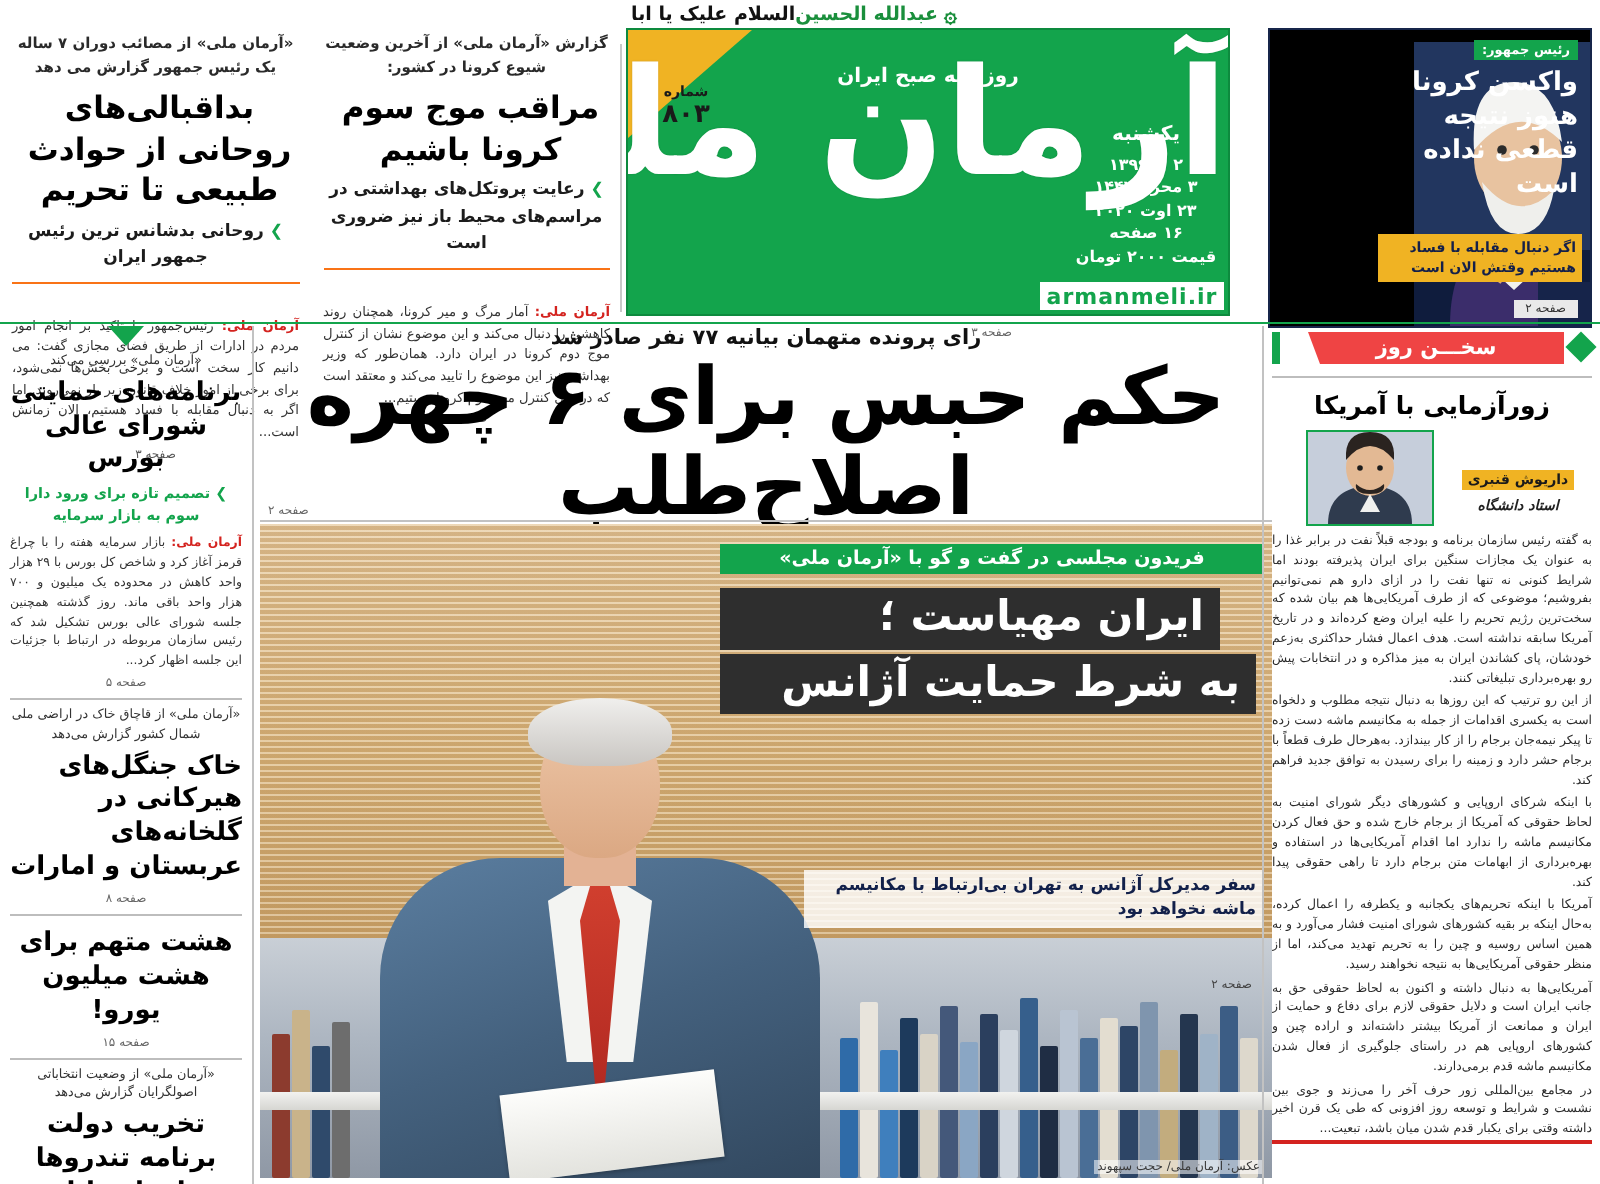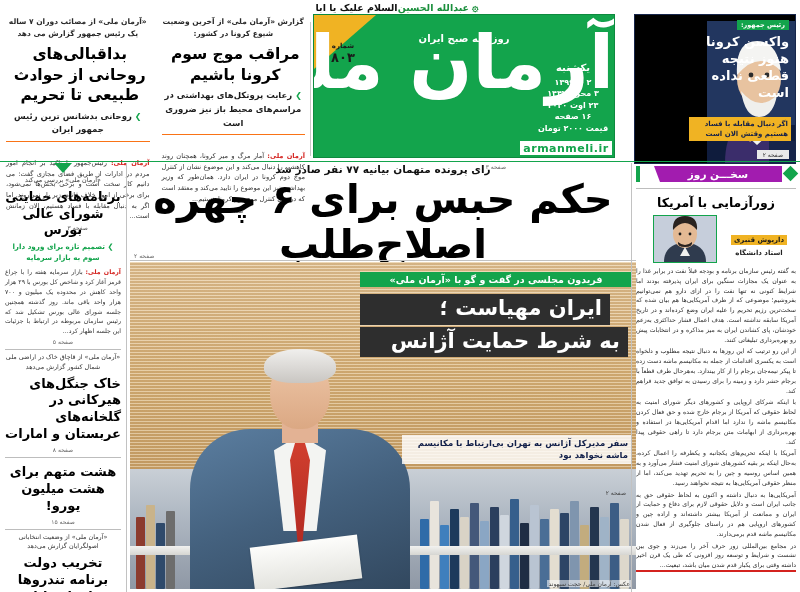--- a/index.html
+++ b/index.html
@@ -109,21 +109,21 @@
     line-height:1.45;padding:2px 3px;text-align:right;
   }
   .promo-page{
     position:absolute;right:6px;bottom:4px;
     background:#e9e9e9;color:#333;font-size:6px;padding:1px 6px;
   }
 
   
   .sokhan-wrap{position:absolute;right:4px;top:166px;width:160px;height:18px;}
   .sokhan-bar{
-    position:absolute;right:14px;top:0;width:128px;height:16px;background:#a21caf;
+    position:absolute;right:14px;top:0;width:128px;height:16px;background:#ef4444;
     color:#fff;font-size:10.5px;font-weight:bold;display:flex;align-items:center;
     justify-content:center;letter-spacing:2px;
     clip-path:polygon(0 0,100% 0,100% 100%,6px 100%);
   }
   .sokhan-dia{
     position:absolute;right:0;top:2px;width:11px;height:11px;background:#13a44c;
     transform:rotate(45deg);
   }
   .sokhan-edge{position:absolute;left:0;top:0;width:4px;height:16px;background:#13a44c;}
 
@@ -133,21 +133,21 @@
     border-top:1px solid #bdbdbd;padding-top:3px;box-sizing:border-box;
   }
   .edit-title{
     font-size:12.5px;font-weight:bold;text-align:center;color:#000;margin:3px 0 5px 0;
   }
   .edit-author-row{display:flex;direction:rtl;align-items:flex-start;gap:5px;margin-bottom:3px;}
   .edit-author-meta{width:74px;text-align:center;padding-top:12px;}
   .edit-author-name{
     background:#f0b323;color:#1a1a1a;font-size:7px;font-weight:bold;padding:1px 3px;display:inline-block;
   }
-  .edit-author-role{font-size:7px;font-weight:bold;color:#222;display:block;margin-top:3px;}
+  .edit-author-role{font-size:7px;font-weight:bold;color:#222;display:block;margin-top:3px;font-style:italic;}
   .headshot{
     width:62px;height:46px;border:1px solid #13a44c;overflow:hidden;position:relative;background:#cfd6e0;
   }
   .edit-body{
     font-size:6.2px;line-height:1.58;text-align:justify;color:#2b2b2b;
     column-count:1;
   }
   .edit-body p{margin:0 0 2px 0;}
   .edit-mark{border-bottom:2px solid #d4231f;}
 

